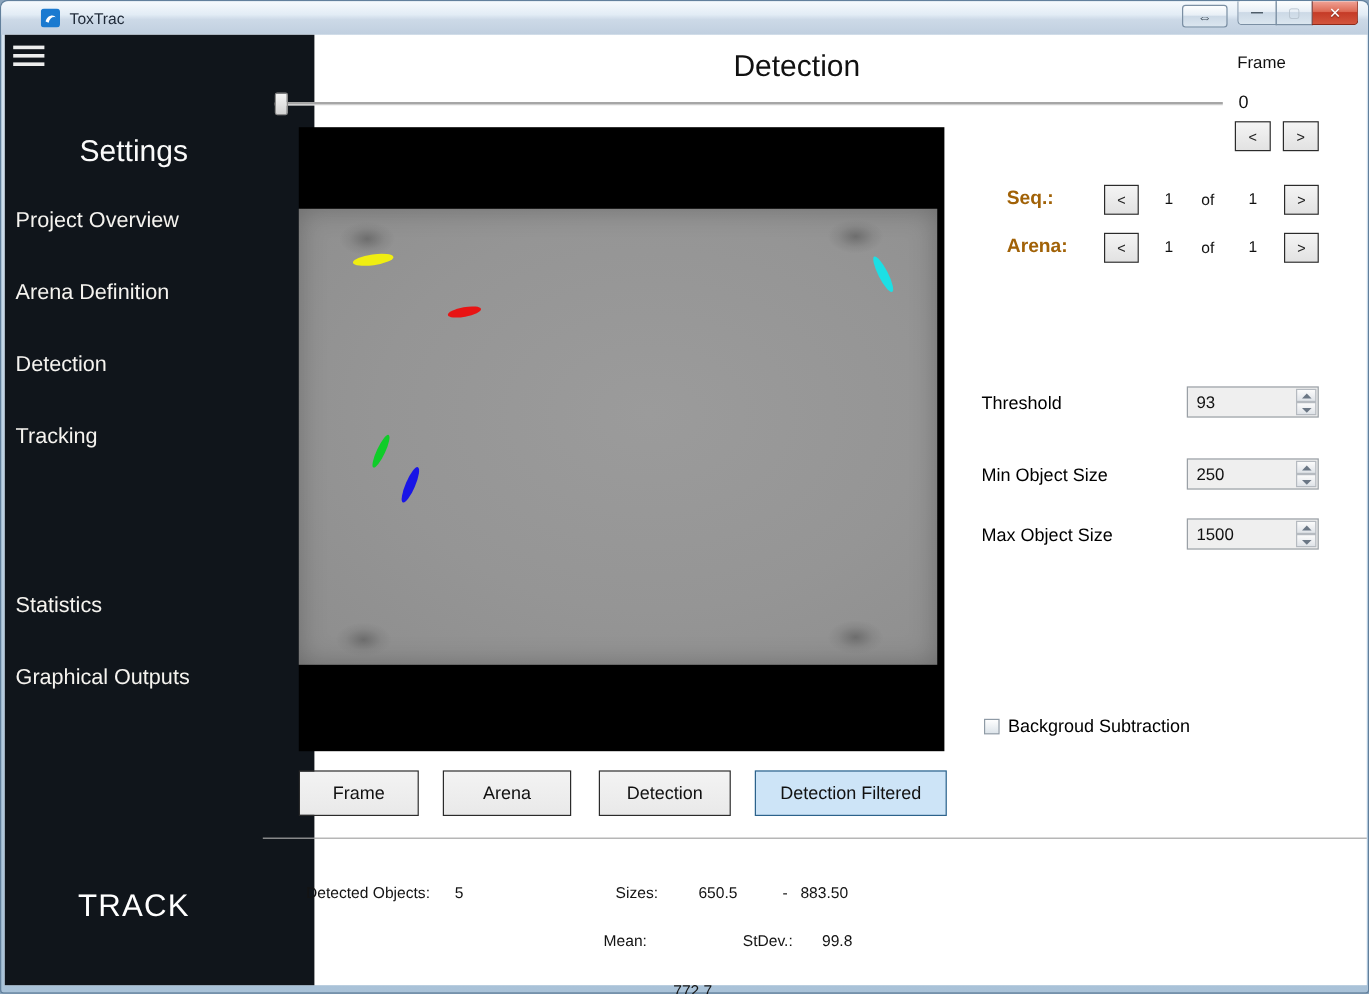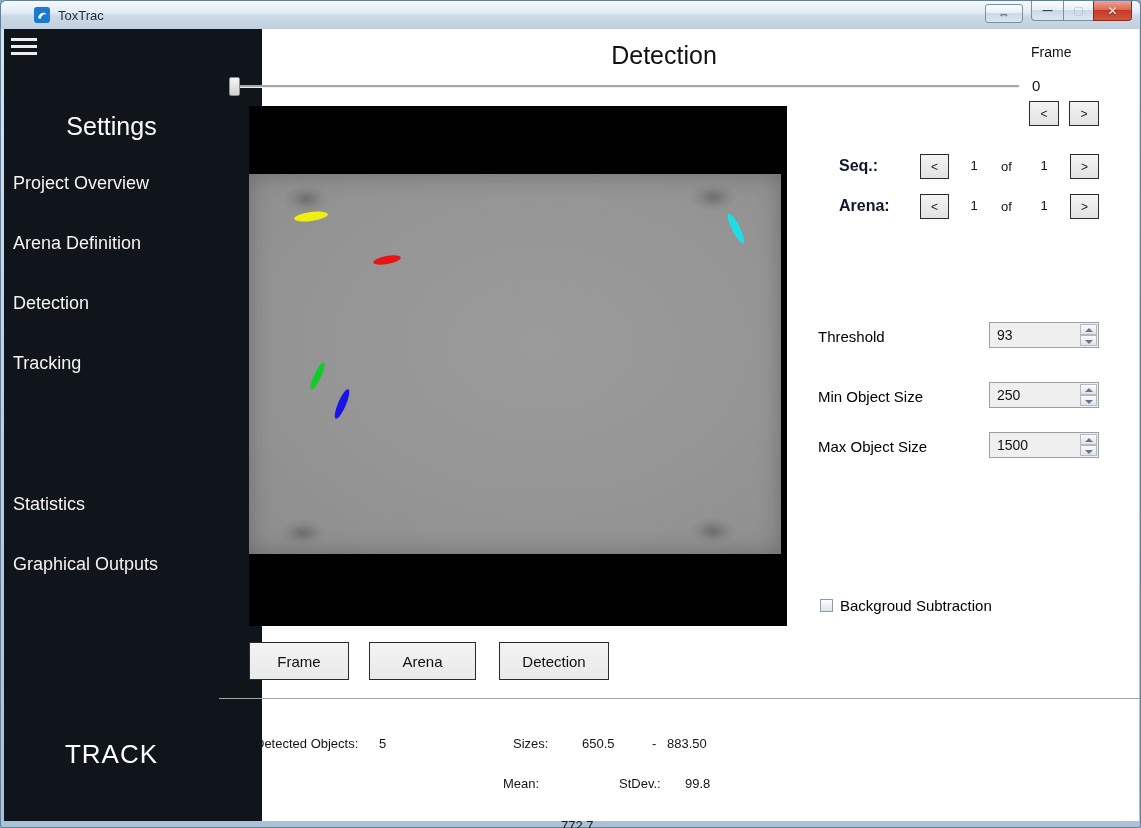--- a/index.html
+++ b/index.html
@@ -32,21 +32,21 @@
   .navbtn{position:absolute;width:30px;height:25px;box-sizing:border-box;background:linear-gradient(180deg,#f4f4f4,#e2e2e2);border:1px solid #2b2b2b;display:flex;align-items:center;justify-content:center;font-size:12px;color:#222;cursor:pointer;}
   
   #video-frame{position:absolute;left:245px;top:77px;width:538px;height:520px;background:#000;}
   #arena-gray{position:absolute;left:0;top:68px;width:532px;height:380px;background:radial-gradient(ellipse at 55% 45%,#9b9b9b 0%,#959595 55%,#8d8d8d 100%);box-shadow:inset 0 0 22px rgba(0,0,0,.25);}
   .screw{position:absolute;width:46px;height:28px;border-radius:50%;background:radial-gradient(ellipse,rgba(90,90,90,.65) 0%,rgba(120,120,120,.35) 45%,rgba(0,0,0,0) 72%);}
   .blob{position:absolute;border-radius:50%;}
   
   .view-btn{position:absolute;top:613px;height:38px;box-sizing:border-box;background:linear-gradient(180deg,#f3f3f3,#e9e9e9);border:1px solid #2b2b2b;display:flex;align-items:center;justify-content:center;font-size:15px;color:#111;cursor:pointer;}
   .view-btn.active{background:#cde4f7;border-color:#2c628b;}
   
-  .ctl-label{position:absolute;font-size:16px;color:#0f172a;text-align:right;}
+  .ctl-label{position:absolute;font-size:16px;color:#a16207;text-align:right;}
   .small-num{position:absolute;font-size:13px;color:#111;text-align:center;width:20px;}
   .of-txt{position:absolute;font-size:13px;color:#111;}
   .param-label{position:absolute;left:814px;font-size:15px;color:#000;}
   .spin-input{position:absolute;left:985px;width:110px;height:26px;box-sizing:border-box;background:#efefef;border:1px solid #9aa0a6;}
   .spin-value{position:absolute;left:7px;top:0;line-height:24px;font-size:14px;color:#111;}
   .spin-buttons{position:absolute;right:1px;top:1px;width:17px;height:22px;}
   .spin-up,.spin-down{position:absolute;right:0;width:17px;height:11px;box-sizing:border-box;background:linear-gradient(180deg,#fbfbfb,#dfe3e8);border:1px solid #b5bac0;cursor:pointer;}
   .spin-up{top:0;} .spin-down{top:11px;}
   .spin-up::after,.spin-down::after{content:"";position:absolute;left:4px;border-left:4px solid transparent;border-right:4px solid transparent;}
   .spin-up::after{top:3px;border-bottom:4px solid #6b7785;}
@@ -155,20 +155,21 @@
           <span class="spin-down"></span>
         </span>
     </div>
 
     <div id="bg-sub-checkbox"></div>
     <div id="bg-sub-label">Backgroud Subtraction</div>
 
     <div class="view-btn" style="left:245px;width:100px">Frame</div>
     <div class="view-btn" style="left:365px;width:107px">Arena</div>
     <div class="view-btn" style="left:495px;width:110px">Detection</div>
+    <div class="view-btn active" style="left:625px;width:160px">Detection Filtered</div>
 
     <div id="divider"></div>
     <div class="status-txt" style="left:251px;top:707px">Detected Objects:</div>
     <div class="status-txt" style="left:375px;top:707px">5</div>
     <div class="status-txt" style="left:509px;top:707px">Sizes:</div>
     <div class="status-txt" style="left:578px;top:707px">650.5</div>
     <div class="status-txt" style="left:648px;top:707px">-</div>
     <div class="status-txt" style="left:663px;top:707px">883.50</div>
     <div class="status-txt" style="left:499px;top:747px">Mean:</div>
     <div class="status-txt" style="left:557px;top:789px">772.7</div>

